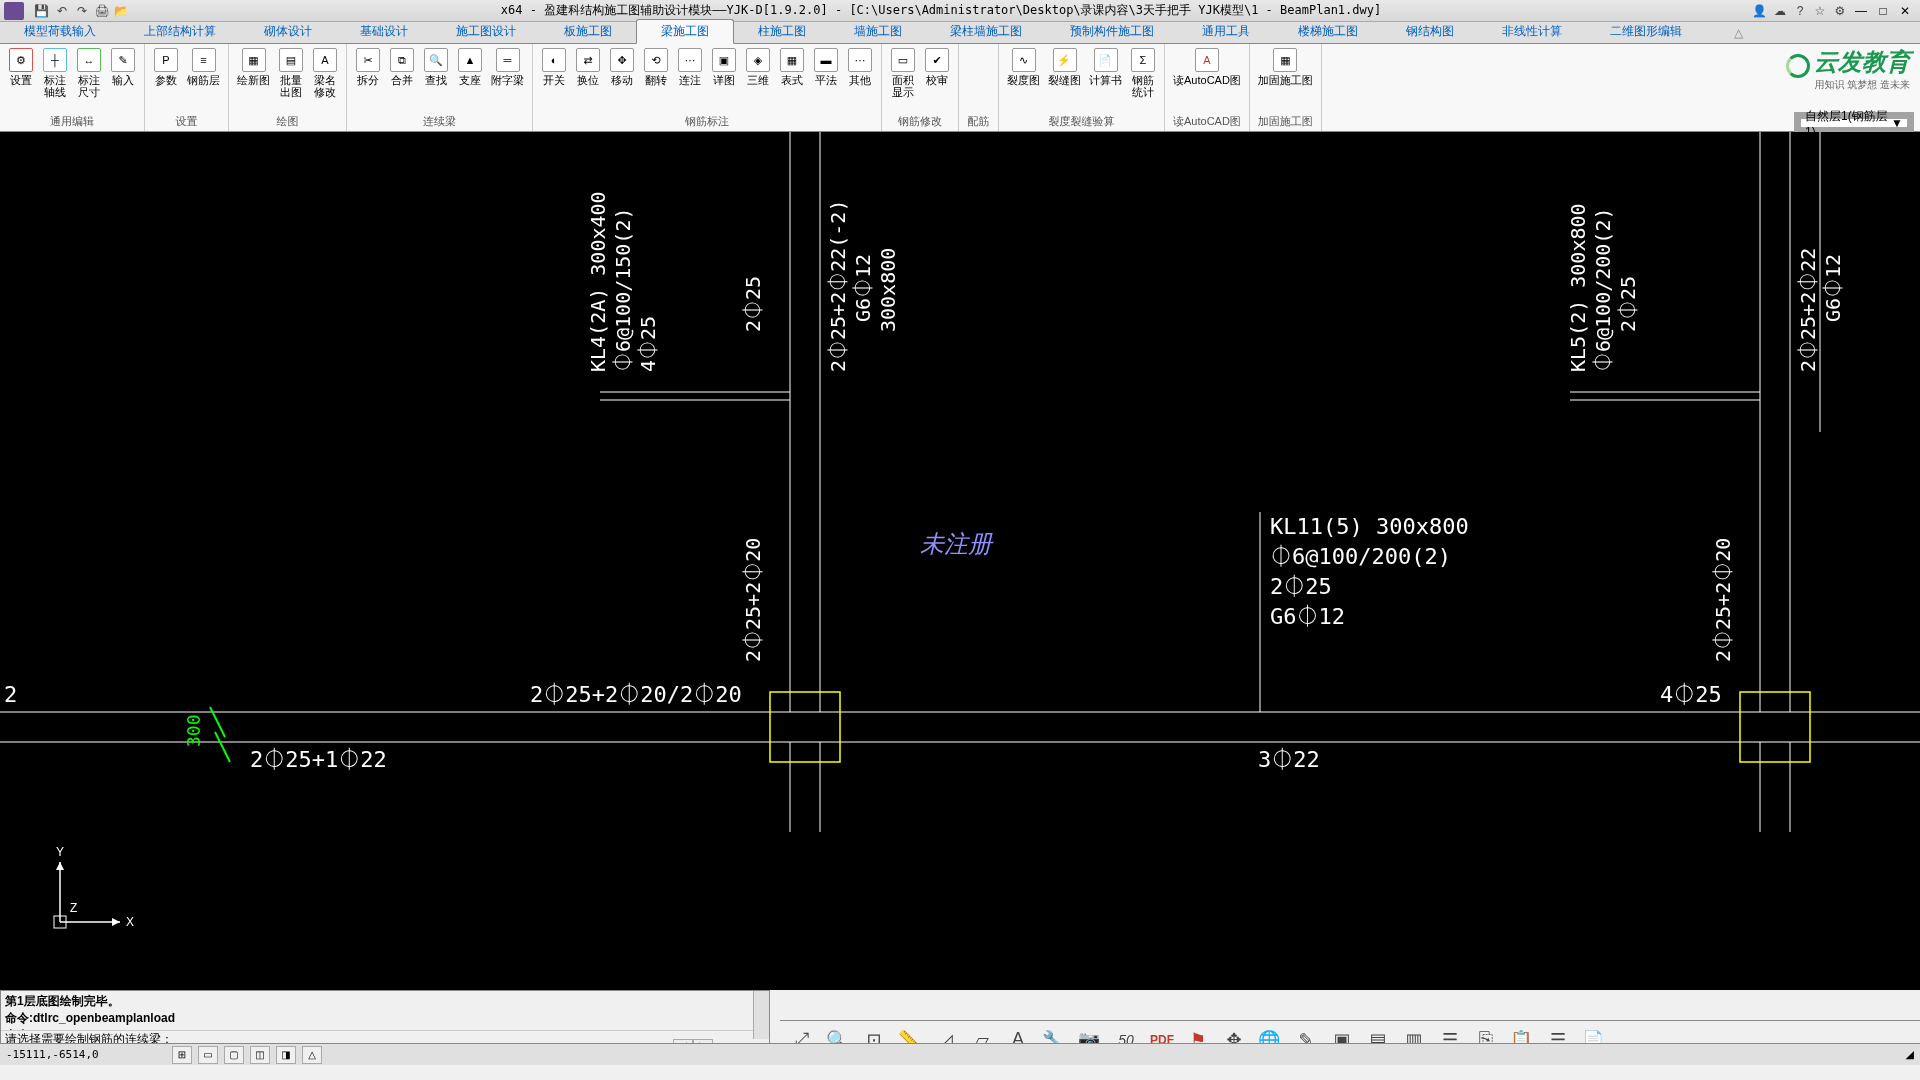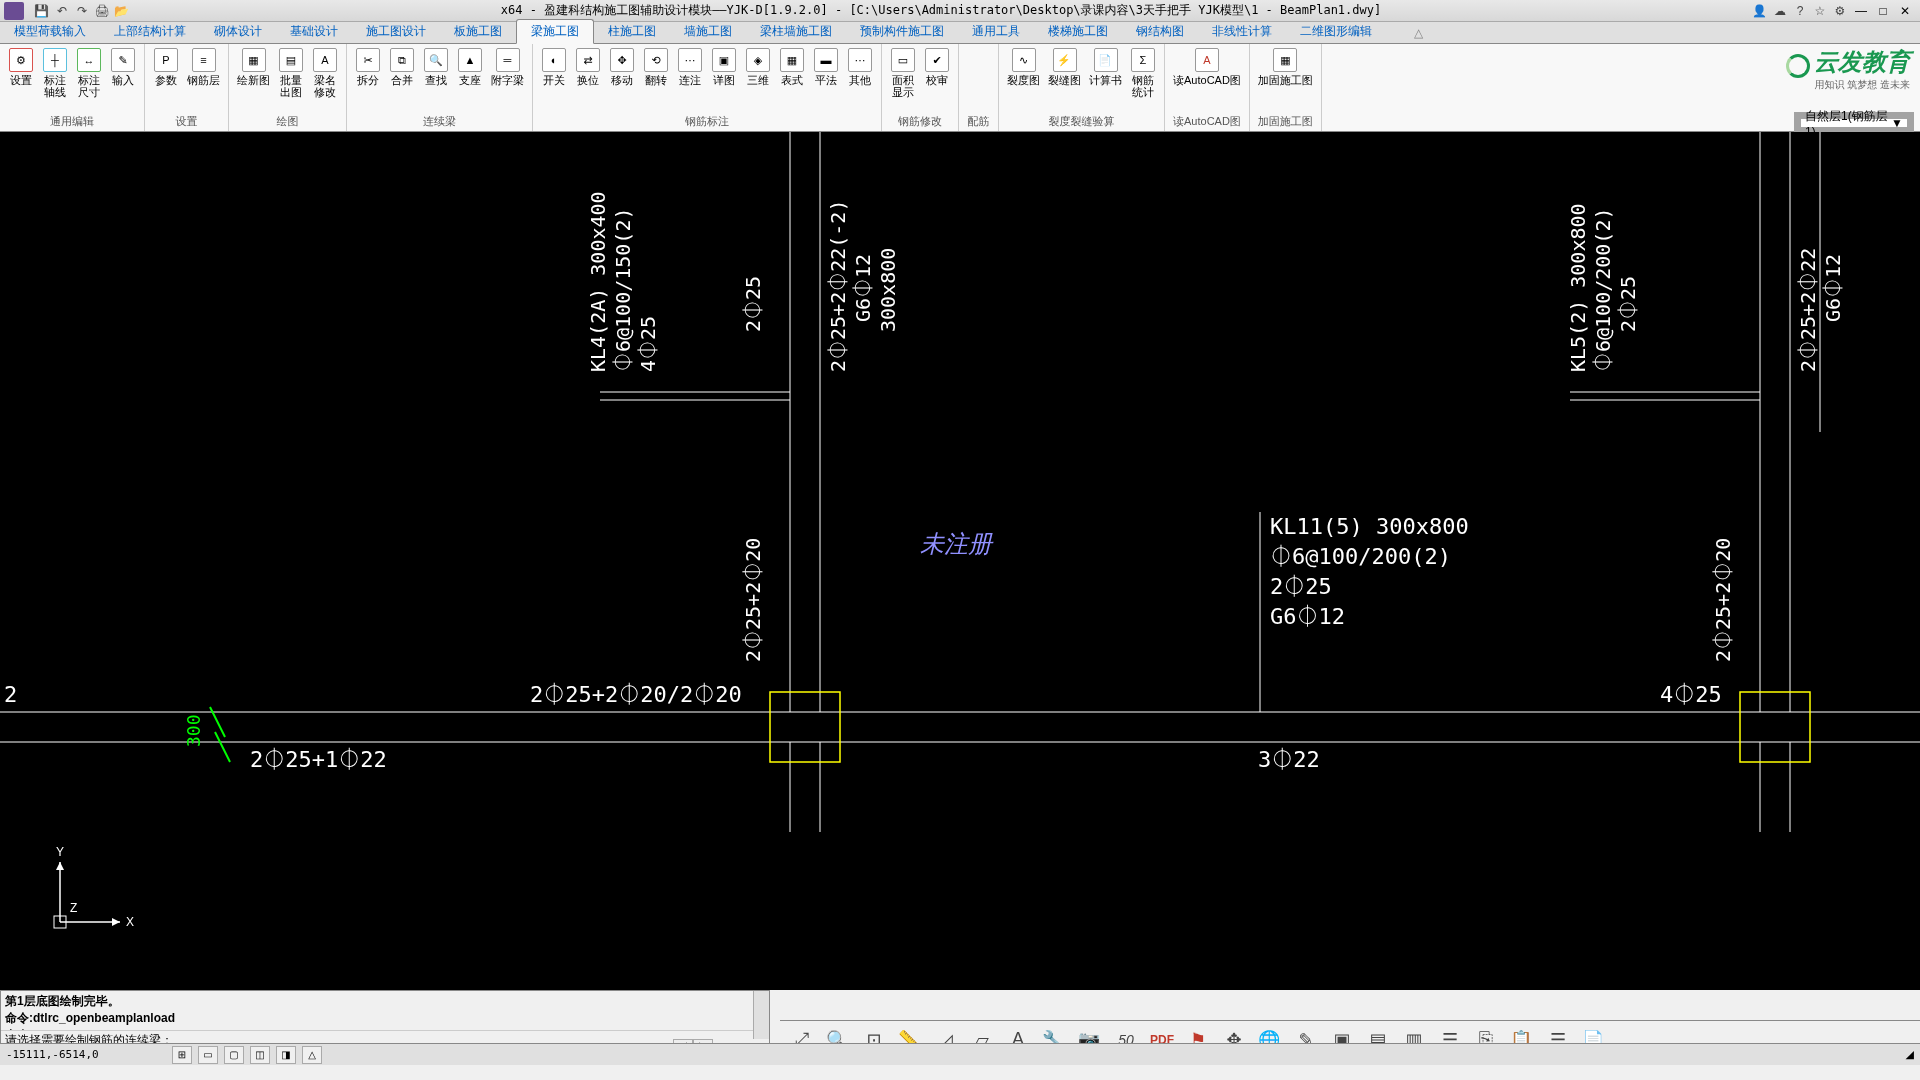--- a/index.html
+++ b/index.html
@@ -9,21 +9,21 @@
 .titlebar { height: 22px; background: linear-gradient(#e8e8e8,#d8d8d8); display: flex; align-items: center; border-bottom: 1px solid #aaa; font-size: 11px; }
 .titlebar .app-icon { width: 20px; height: 18px; margin: 0 4px; background: #6a4c93; border-radius: 2px; }
 .titlebar .tb-icons { display: flex; gap: 4px; padding: 0 6px; }
 .titlebar .tb-icon { width: 16px; height: 16px; display: flex; align-items: center; justify-content: center; font-size: 12px; color: #444; }
 .titlebar .title-text { flex: 1; text-align: center; font-weight: normal; font-family: SimSun, monospace; font-size: 12px; }
 .titlebar .right-icons { display: flex; gap: 4px; padding: 0 6px; }
 .titlebar .win-btn { width: 18px; height: 16px; display: flex; align-items: center; justify-content: center; font-size: 12px; }
 
 
 .menu-tabs { height: 22px; background: #e0e0e0; display: flex; align-items: flex-end; font-size: 12px; border-bottom: 1px solid #888; }
-.menu-tab { padding: 3px 14px; cursor: pointer; color: #0060c0; }
+.menu-tab { padding: 3px 24px; cursor: pointer; color: #0060c0; }
 .menu-tab.active { background: #f8f8f8; border: 1px solid #888; border-bottom: 1px solid #f8f8f8; border-radius: 3px 3px 0 0; margin-bottom: -1px; }
 .menu-tabs .collapse { margin-left: 20px; color: #888; padding: 3px 8px; }
 
 
 .ribbon { height: 88px; background: #f8f8f8; display: flex; border-bottom: 1px solid #888; position: relative; }
 .ribbon-group { border-right: 1px solid #ccc; padding: 2px 4px; display: flex; flex-direction: column; }
 .ribbon-group-items { display: flex; flex: 1; align-items: flex-start; }
 .ribbon-item { display: flex; flex-direction: column; align-items: center; padding: 2px 4px; cursor: pointer; font-size: 11px; min-width: 34px; }
 .ribbon-item .ricon { width: 24px; height: 24px; margin-bottom: 2px; display: flex; align-items: center; justify-content: center; border: 1px solid #999; background: #fff; border-radius: 2px; }
 .ribbon-item .rlabel { text-align: center; line-height: 12px; white-space: pre; }
@@ -47,21 +47,21 @@
 .anno-text-v { fill: #fff; font-family: SimSun, monospace; font-size: 20px; }
 .dim-green { stroke: #0f0; stroke-width: 2; }
 .dim-green-text { fill: #0f0; font-family: SimSun, monospace; font-size: 18px; }
 .watermark-canvas { fill: #9090ff; font-family: KaiTi, SimSun; font-size: 24px; font-style: italic; }
 .ucs-line { stroke: #fff; stroke-width: 1.5; }
 .ucs-text { fill: #fff; font-size: 12px; }
 
 
 .cmdlog { position: absolute; bottom: 22px; left: 0; width: 770px; height: 68px; background: #f0f0f0; border: 1px solid #888; font-family: SimSun, monospace; font-size: 12px; }
 .cmdlog-text { padding: 2px 4px; height: 40px; overflow: hidden; white-space: pre-wrap; border-bottom: 1px solid #ccc; font-weight: bold; }
-.cmdlog-input { height: 18px; display: flex; align-items: center; padding: 0 4px; }
+.cmdlog-input { height: 18px; display: flex; padding: 0 4px; }
 .cmdlog-scroll { position: absolute; right: 0; top: 0; bottom: 18px; width: 16px; background: #e0e0e0; border-left: 1px solid #aaa; }
 .cmdlog-hscroll { position:absolute; bottom:0; right:16px; left:auto; width:80px; height:18px; display:flex; }
 .cmdlog-hscroll span { width:20px; border:1px solid #aaa; background:#eee; text-align:center; font-size:10px; }
 
 
 .bottom-tools { position: absolute; bottom: 22px; left: 780px; right: 0; height: 38px; background: #f0f0f0; border-top: 1px solid #888; display: flex; align-items: center; padding: 0 8px; gap: 8px; }
 .bt-icon { width: 28px; height: 28px; display: flex; align-items: center; justify-content: center; font-size: 18px; color: #444; border-radius: 3px; cursor: pointer; }
 
 
 .statusbar { position: absolute; bottom: 15px; left: 0; right: 0; height: 22px; background: #e0e0e0; border-top: 1px solid #888; display: flex; align-items: center; font-size: 11px; padding: 0 6px; gap: 6px; }

